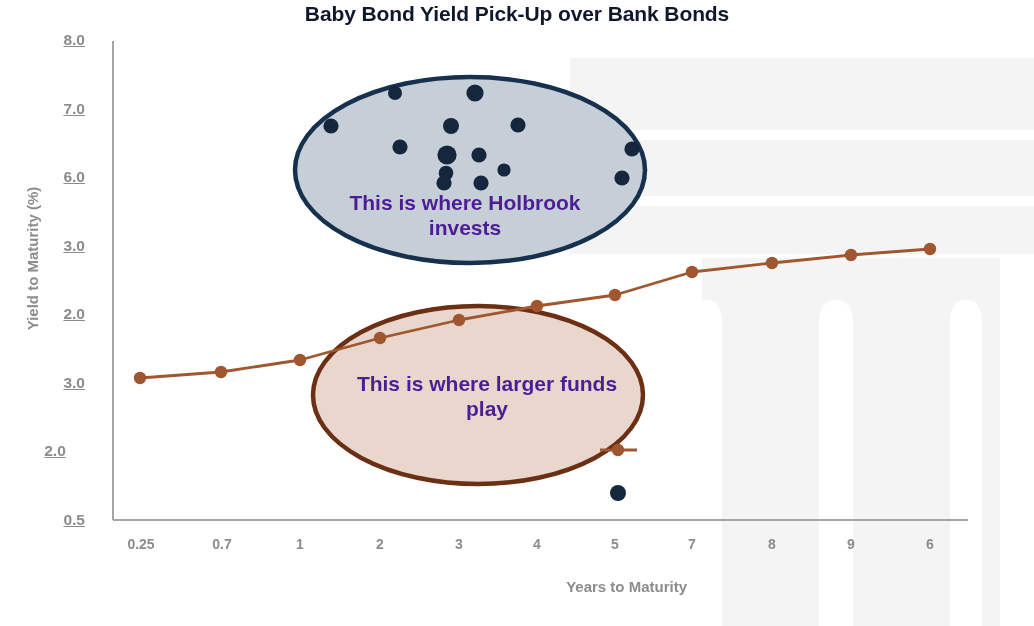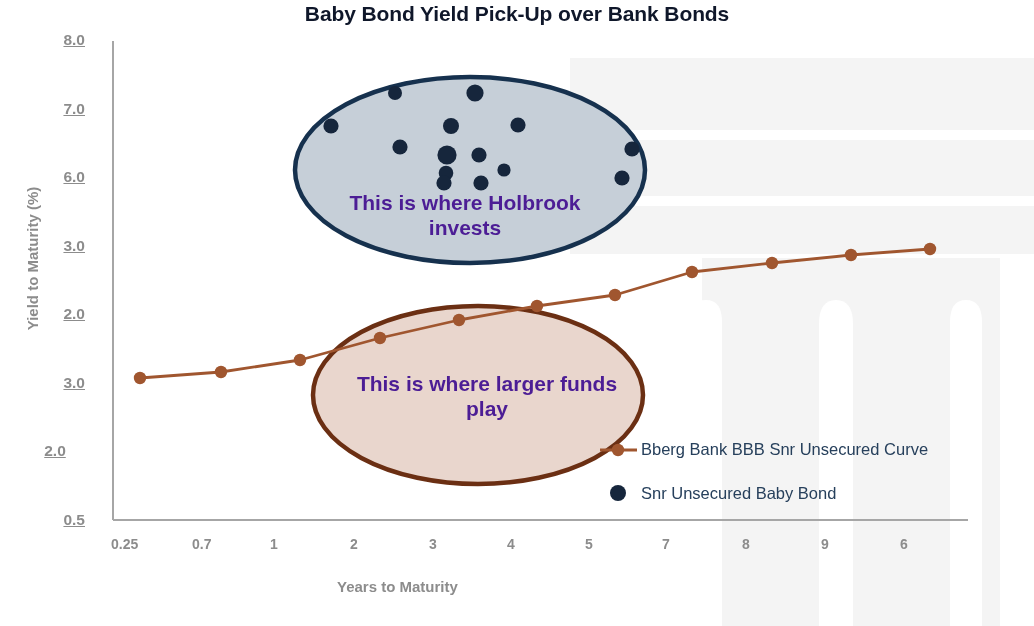--- a/index.html
+++ b/index.html
@@ -27,39 +27,39 @@
   .ytick{
     position:absolute;
     width:60px;text-align:right;
     font-size:15.5px;font-weight:bold;
     color:#8c8c8c;
     z-index:4;
     text-decoration:underline;
   }
   .xtick{
     position:absolute;
-    width:60px;
+    width:60px;text-align:center;
     font-size:14px;font-weight:bold;
     color:#8c8c8c;
     z-index:4;
   }
   #ylabel{
     position:absolute;
     left:-68px;top:250px;
     width:200px;text-align:center;
     font-size:15px;font-weight:bold;
     color:#8c8c8c;
     transform:rotate(-90deg);
     transform-origin:center center;
     z-index:4;
   }
   #xlabel{
     position:absolute;
     left:337px;top:578px;
-    width:350px;text-align:left;
+    width:350px;text-align:right;
     font-size:15px;font-weight:bold;
     color:#8c8c8c;
     z-index:4;
   }
   .ann-text{
     position:absolute;
     text-align:center;
     font-size:21px;font-weight:bold;
     color:#4c1d95;
     line-height:1.18;
@@ -181,16 +181,14 @@
   <div class="xtick" style="left:742px;top:536px;">8</div>
   <div class="xtick" style="left:821px;top:536px;">9</div>
   <div class="xtick" style="left:900px;top:536px;">6</div>
 
   <div id="ylabel">Yield to Maturity (%)</div>
   <div id="xlabel">Years to Maturity</div>
 
   <div class="ann-text" id="ann-text-0">This is where Holbrook invests</div>
   <div class="ann-text" id="ann-text-1">This is where larger funds play</div>
 
-  <div class="legend-label" id="legend-label-0">Bberg Bank BBB Snr Unsecured Curve</div>
-  <div class="legend-label" id="legend-label-1">Snr Unsecured Baby Bond</div>
 
 </div>
 
 </body></html>

